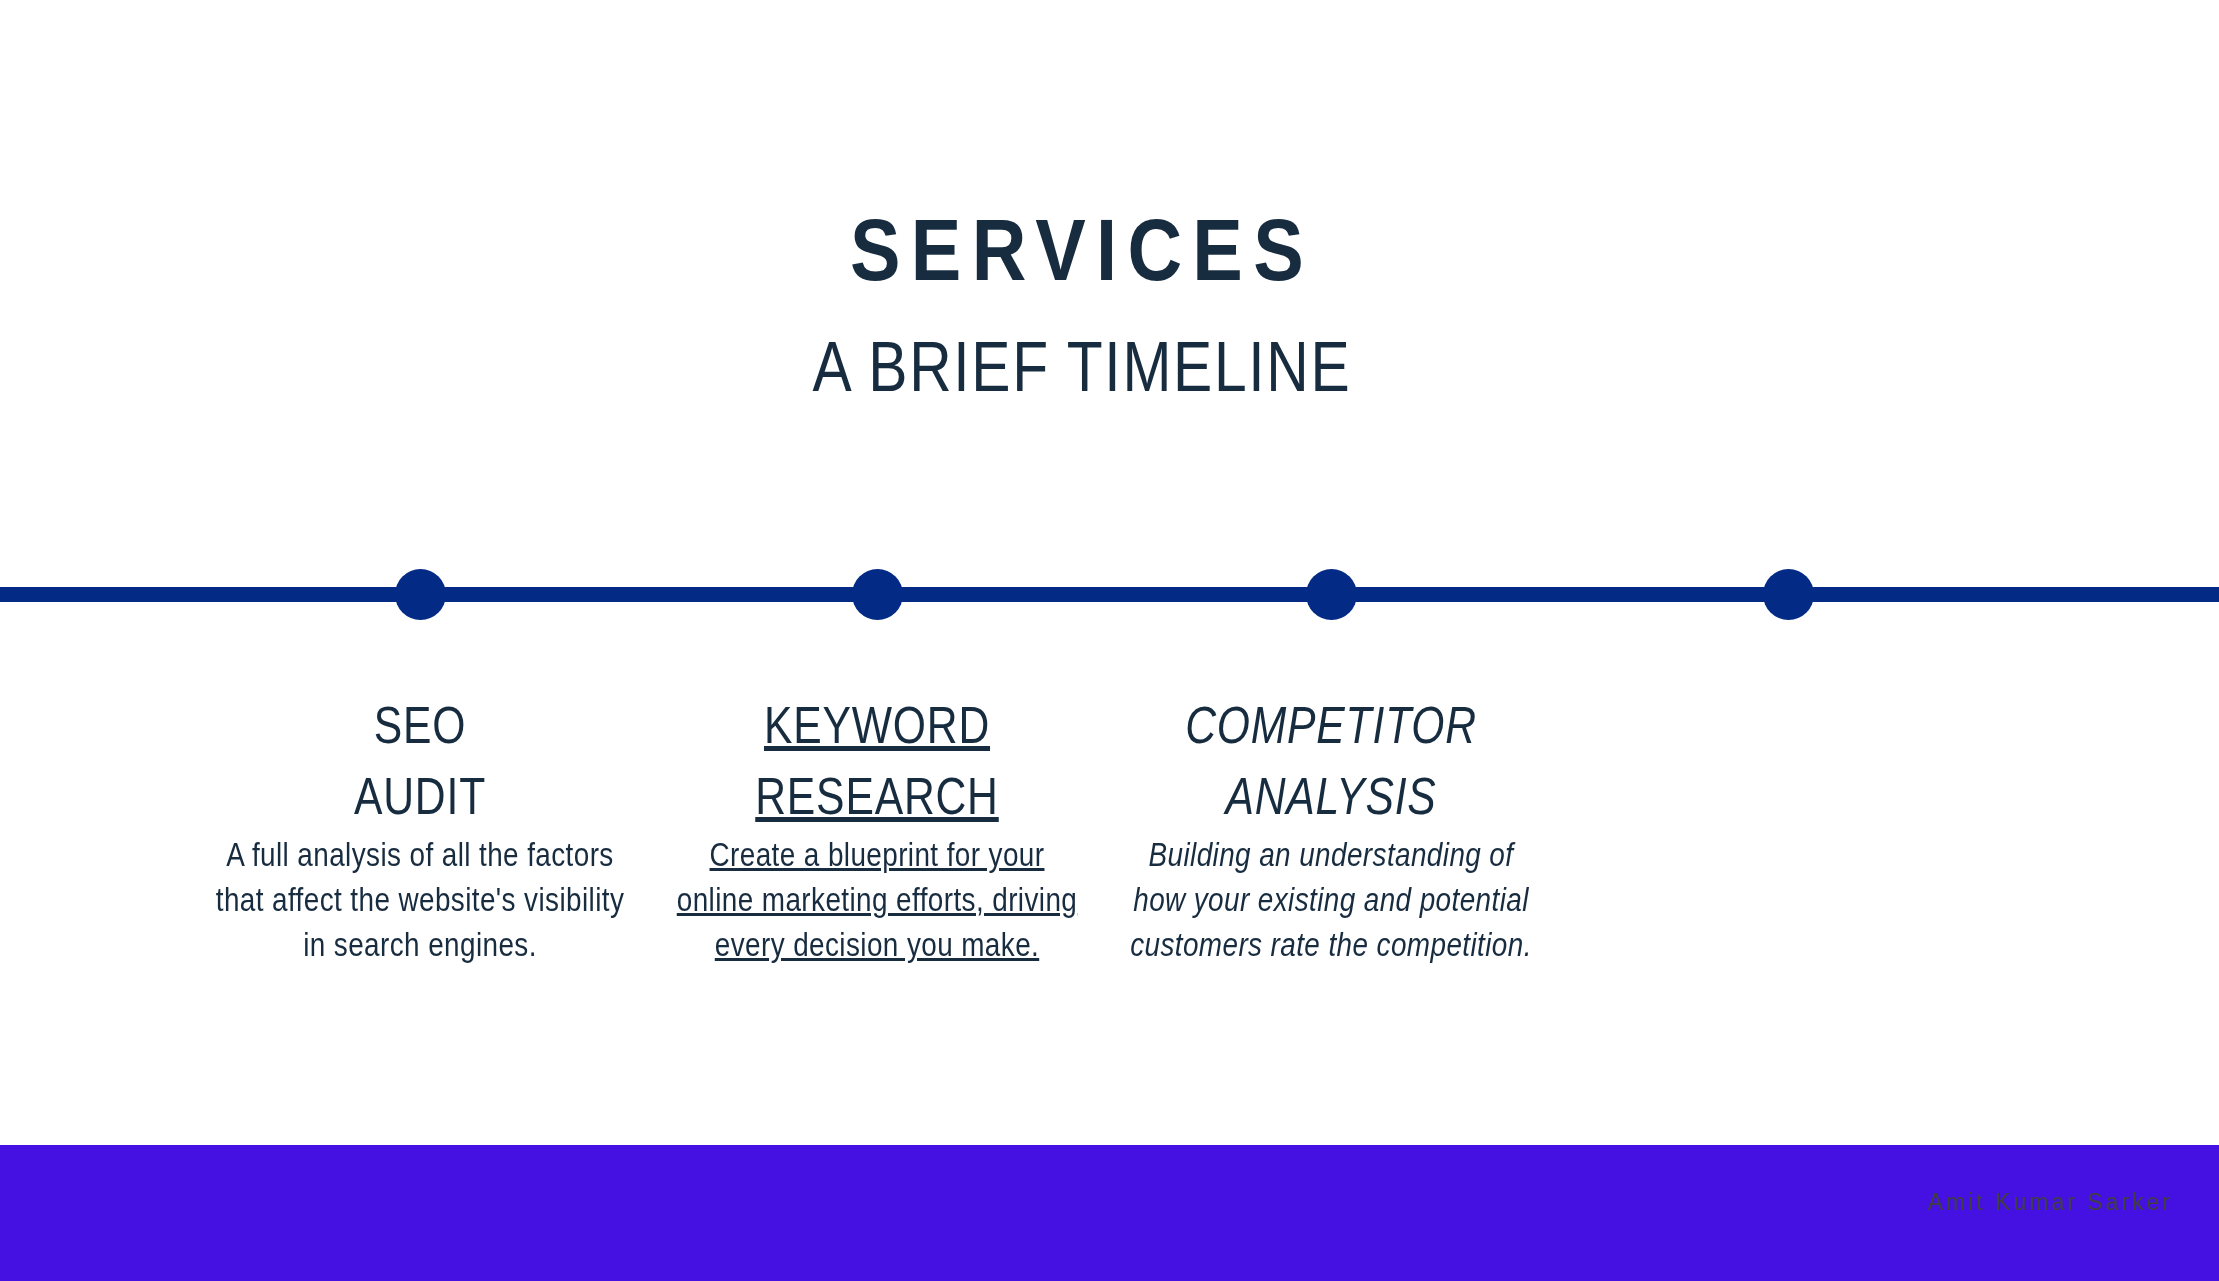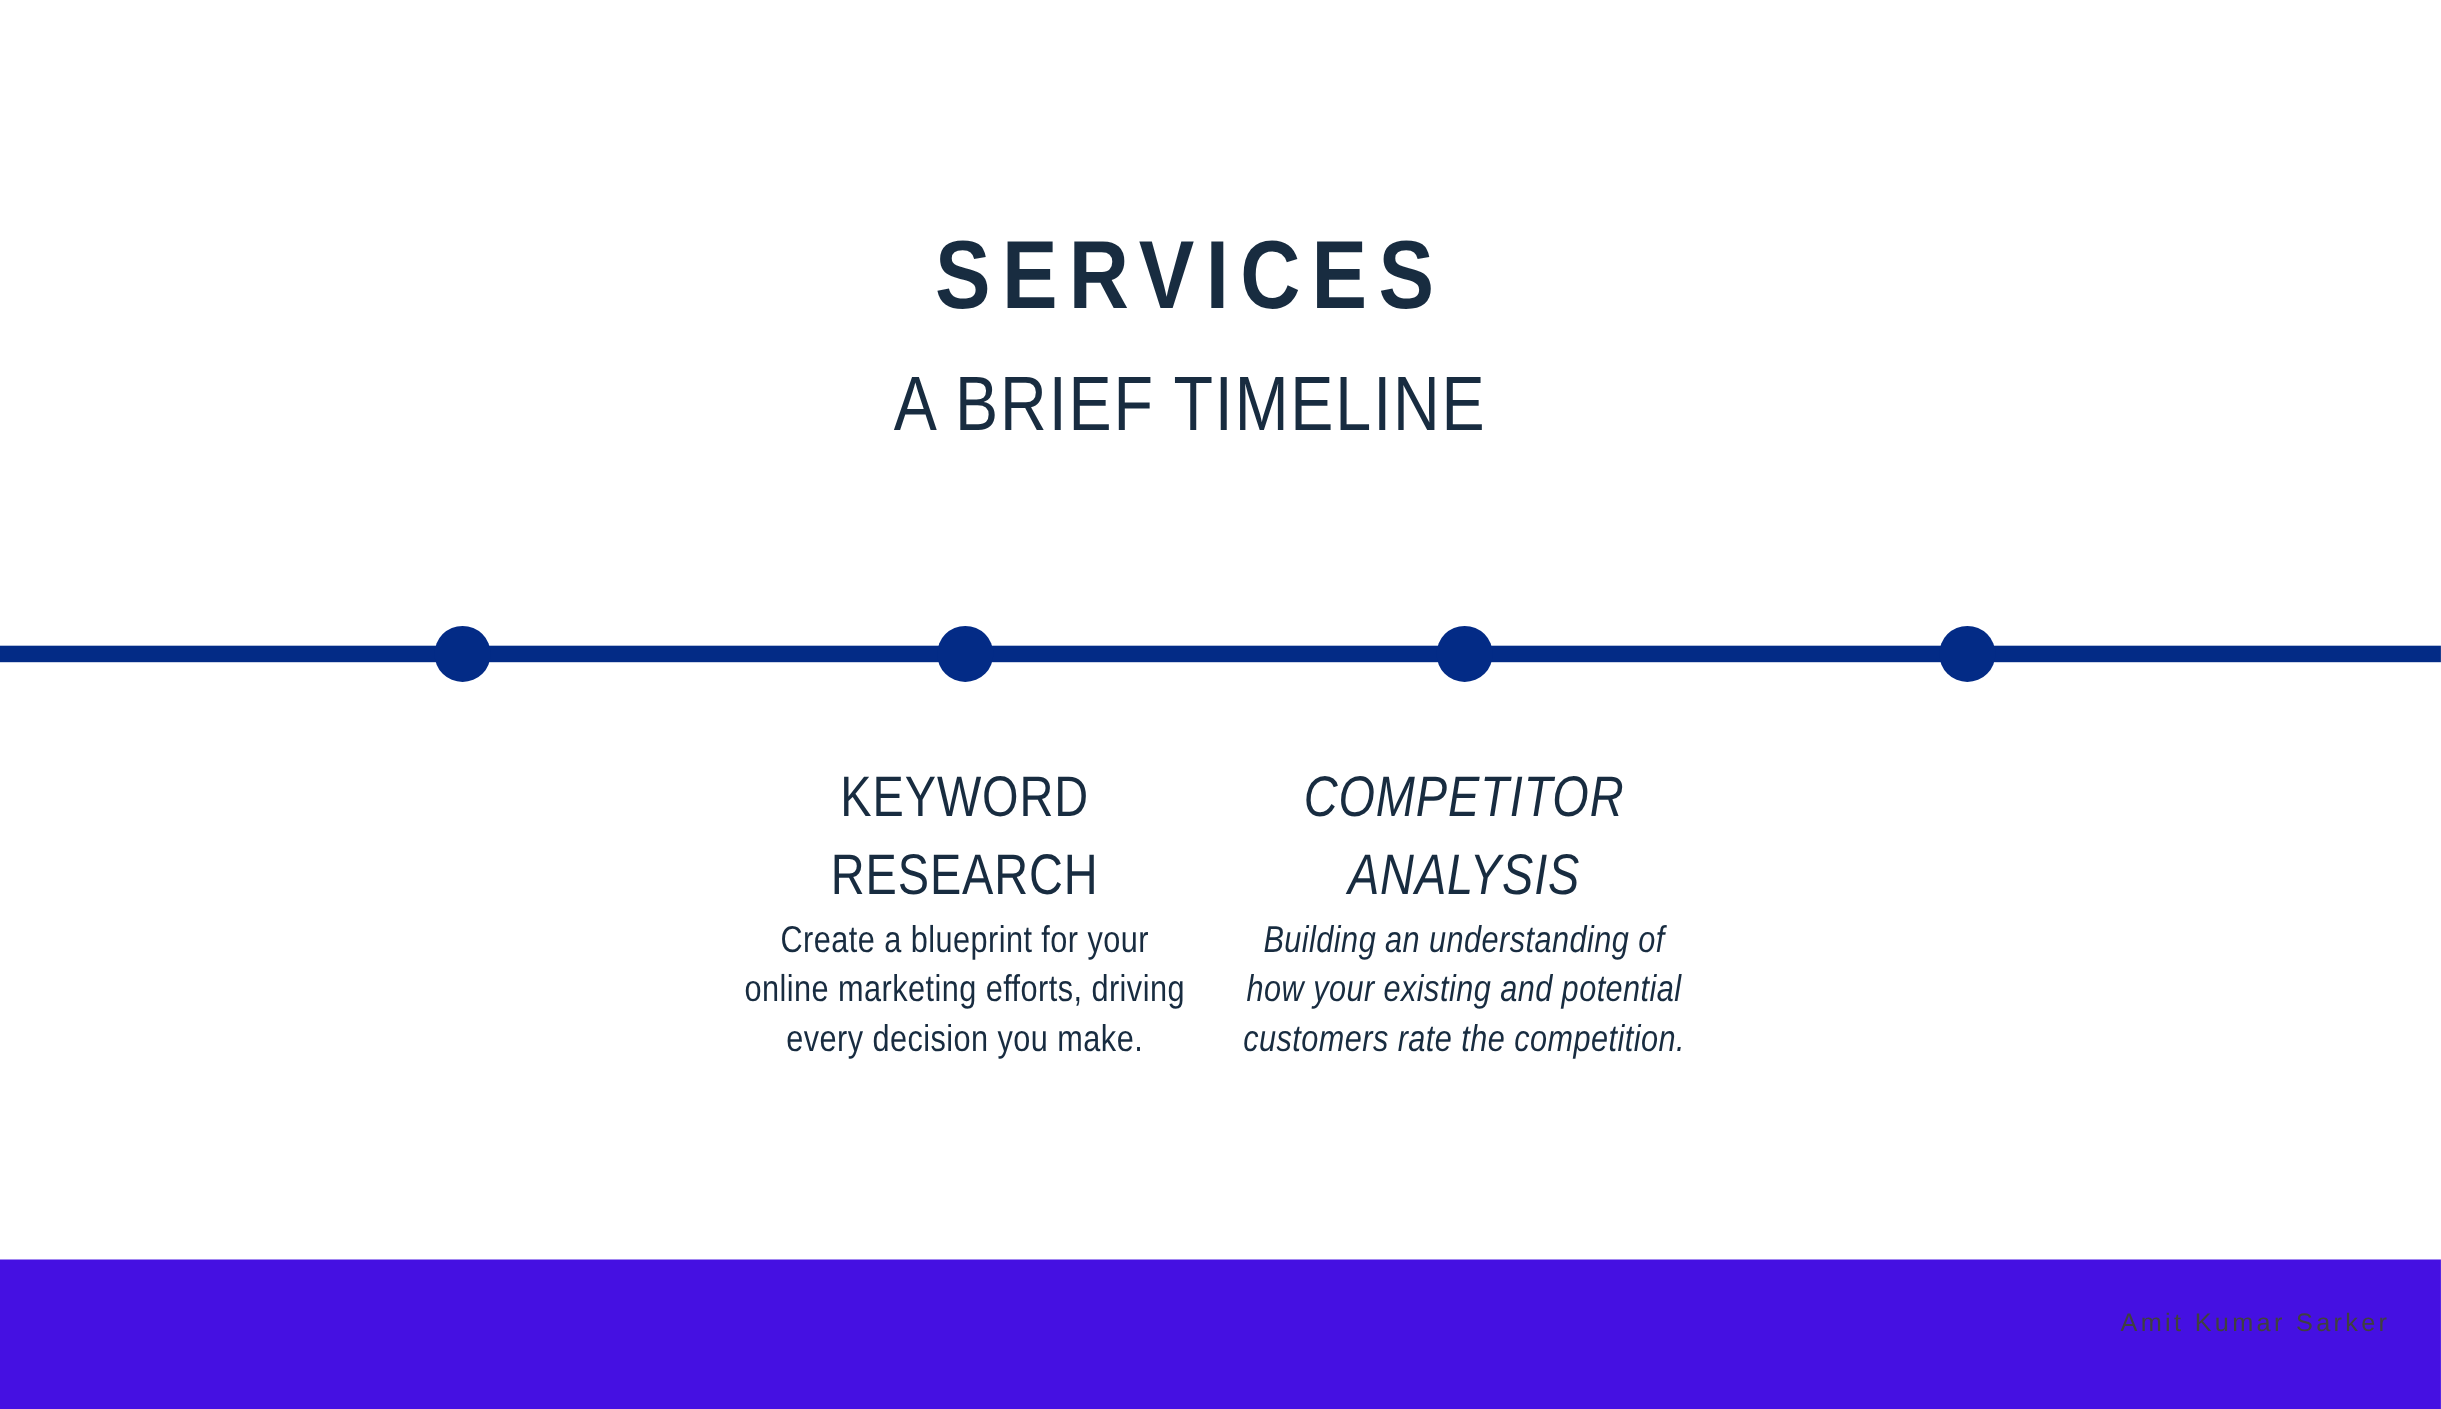--- a/index.html
+++ b/index.html
@@ -61,22 +61,27 @@
   <div class="title">SERVICES</div>
   <div class="subtitle">A BRIEF TIMELINE</div>
 
   <div class="timeline-line"></div>
 
   <div class="dot" style="left:420px;"></div>
   <div class="dot" style="left:877px;"></div>
   <div class="dot" style="left:1331px;"></div>
   <div class="dot" style="left:1788px;"></div>
 
+  <div class="step" style="left:420px;">
+    <div class="step-title">SEO
+AUDIT</div>
+    <div class="step-desc">A full analysis of all the factors that affect the website's visibility in search engines.</div>
+  </div>
 
-  <div class="step" style="left:877px;">
+  <div class="step" style="left:877px;text-decoration:underline;">
     <div class="step-title">KEYWORD
 RESEARCH</div>
     <div class="step-desc">Create a blueprint for your online marketing efforts, driving every decision you make.</div>
   </div>
 
   <div class="step" style="left:1331px;font-style:italic;">
     <div class="step-title">COMPETITOR
 ANALYSIS</div>
     <div class="step-desc">Building an understanding of how your existing and potential customers rate the competition.</div>
   </div>

